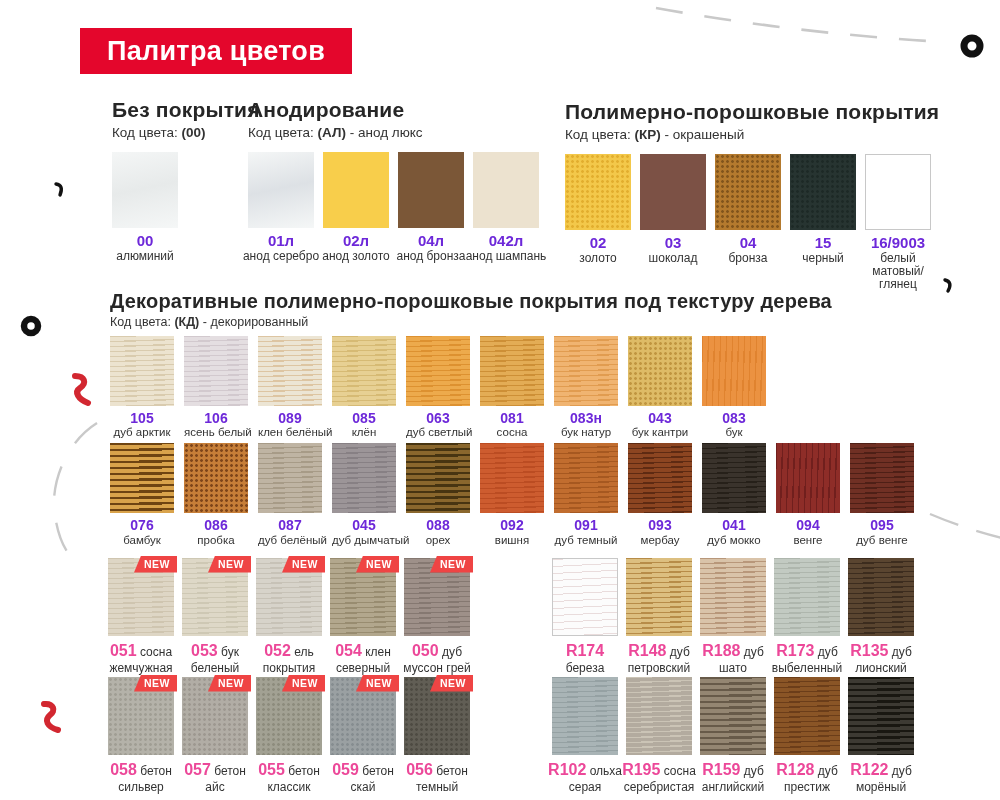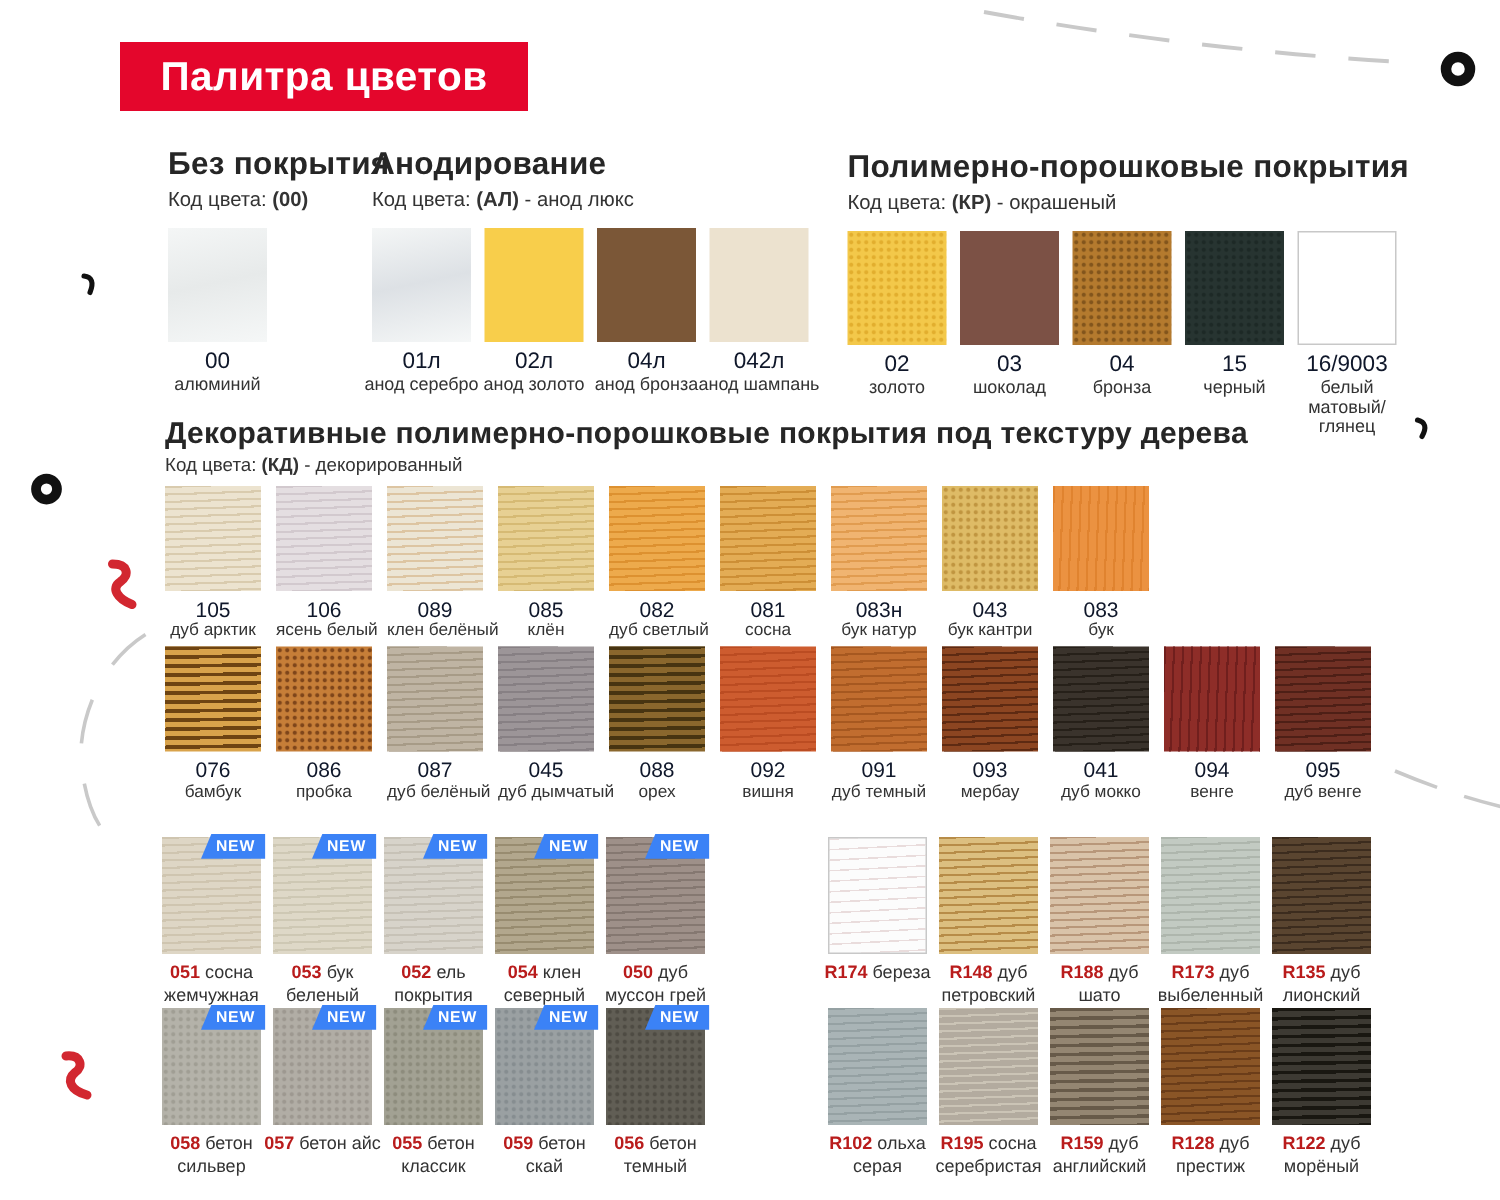--- a/index.html
+++ b/index.html
@@ -25,27 +25,27 @@
   .row-bot{gap:8px;}
   #row-nl2,#row-rr2{margin-top:1px;}
   .cell{position:relative;text-align:center;flex:none;}
   .cell-big{width:66px;}
   .cell-wood{width:64px;}
   .cell-bot{width:66px;}
   .sw{width:66px;height:76px;}
   .cell-wood .sw{width:64px;height:70px;}
   .cell-bot .sw{width:66px;height:78px;}
   .sw.bordered{border:1px solid #c8c8c8;box-sizing:border-box;}
-  .code{margin-top:5px;font-size:15px;font-weight:normal;color:#0f172a;line-height:1.1;}
+  .code{margin-top:5px;font-size:15px;font-weight:bold;color:#6d28d9;line-height:1.1;}
   .cell-wood .code{font-size:14px;}
   .nm{font-size:12px;color:#333;line-height:1.12;width:86px;margin-left:-10px;}
   .cell-wood .nm{font-size:11.5px;white-space:nowrap;width:64px;margin-left:0;overflow:visible;}
   .cap-inline{margin-top:5px;font-size:12px;color:#333;line-height:1.25;width:80px;margin-left:-7px;}
-  .cap-inline b{font-size:12px;color:#b91c1c;}
-  .badge{position:absolute;top:-2px;right:-3px;background:#3b82f6;color:#fff;
+  .cap-inline b{font-size:16px;color:#ec4899;}
+  .badge{position:absolute;top:-2px;right:-3px;background:#ef4444;color:#fff;
          font-weight:bold;font-size:10.5px;line-height:1;padding:3px 7px 3px 10px;
          clip-path:polygon(16% 0,100% 0,100% 100%,0 100%);letter-spacing:.5px;}
   
   #deco{position:absolute;left:0;top:0;pointer-events:none;}
 </style>
 </head>
 <body>
 
 <div id="page">
 
@@ -127,21 +127,21 @@
           <div class="nm">черный</div>
         </div>
         <div class="cell cell-big">
           <div class="sw bordered" style="background-color: rgb(255, 255, 255);"></div>
           <div class="code">16/9003</div>
           <div class="nm">белый матовый/глянец</div>
         </div>
       </div>
   </div>
 
-  <div class="sec" id="sec-wood" style="left:110px;top:278px;">
+  <div class="sec" id="sec-wood" style="left:110px;top:290px;">
     <h3>Декоративные полимерно-порошковые покрытия под текстуру дерева</h3>
     <div class="sub"><span>Код цвета: </span><b>(КД)</b><span> - декорированный</span></div>
     <div class="row row-wood" id="row-w1">
         <div class="cell cell-wood">
           <div class="sw" style="background-color: rgb(236, 227, 207); background-image: repeating-linear-gradient(178deg, rgb(217, 203, 174) 0px, rgb(217, 203, 174) 1.4px, transparent 1.4px, transparent 5px);"></div>
           <div class="code">105</div>
           <div class="nm">дуб арктик</div>
         </div>
         <div class="cell cell-wood">
           <div class="sw" style="background-color: rgb(228, 222, 225); background-image: repeating-linear-gradient(178deg, rgb(210, 201, 206) 0px, rgb(210, 201, 206) 1.4px, transparent 1.4px, transparent 5px);"></div>
@@ -153,21 +153,21 @@
           <div class="code">089</div>
           <div class="nm">клен белёный</div>
         </div>
         <div class="cell cell-wood">
           <div class="sw" style="background-color: rgb(231, 208, 147); background-image: repeating-linear-gradient(178deg, rgb(214, 186, 116) 0px, rgb(214, 186, 116) 1.4px, transparent 1.4px, transparent 5px);"></div>
           <div class="code">085</div>
           <div class="nm">клён</div>
         </div>
         <div class="cell cell-wood">
           <div class="sw" style="background-color: rgb(237, 170, 76); background-image: repeating-linear-gradient(178deg, rgb(221, 145, 48) 0px, rgb(221, 145, 48) 1.4px, transparent 1.4px, transparent 5px);"></div>
-          <div class="code">082</div>
+          <div class="code">063</div>
           <div class="nm">дуб светлый</div>
         </div>
         <div class="cell cell-wood">
           <div class="sw" style="background-color: rgb(227, 172, 85); background-image: repeating-linear-gradient(178deg, rgb(205, 143, 54) 0px, rgb(205, 143, 54) 1.4px, transparent 1.4px, transparent 5px);"></div>
           <div class="code">081</div>
           <div class="nm">сосна</div>
         </div>
         <div class="cell cell-wood">
           <div class="sw" style="background-color: rgb(240, 180, 113); background-image: repeating-linear-gradient(178deg, rgb(225, 156, 80) 0px, rgb(225, 156, 80) 1.4px, transparent 1.4px, transparent 5px);"></div>
           <div class="code">083н</div>

